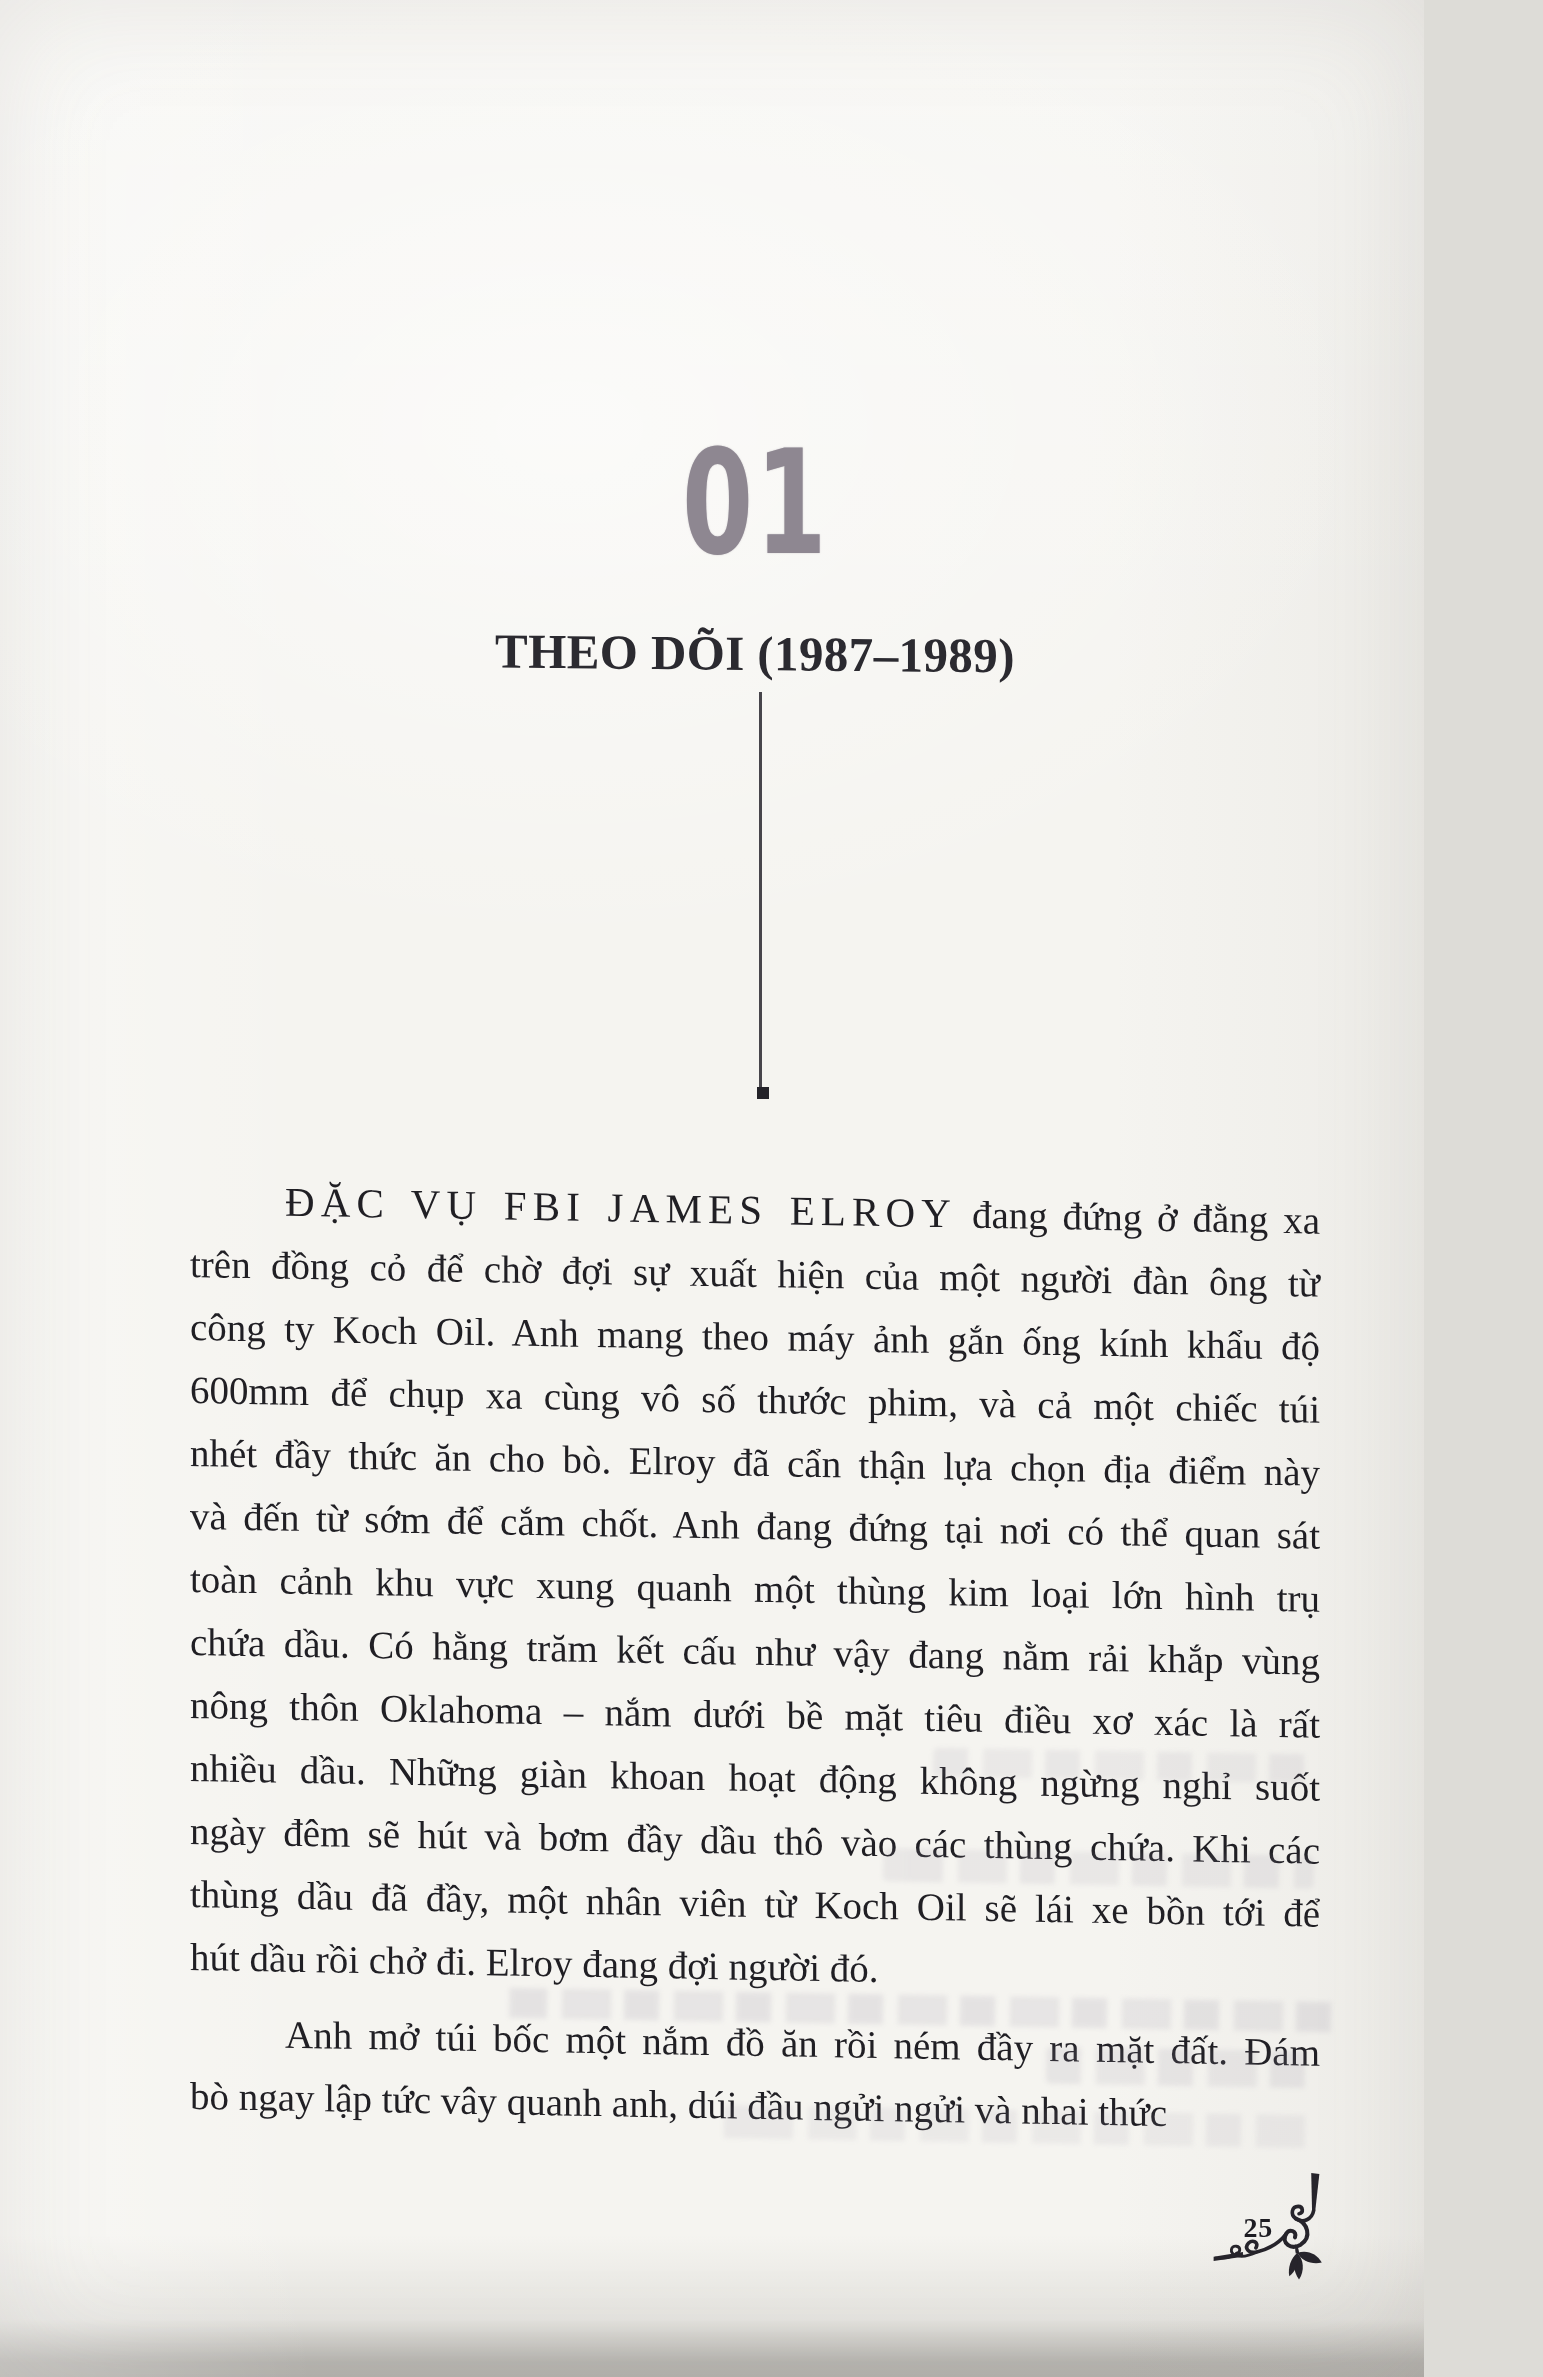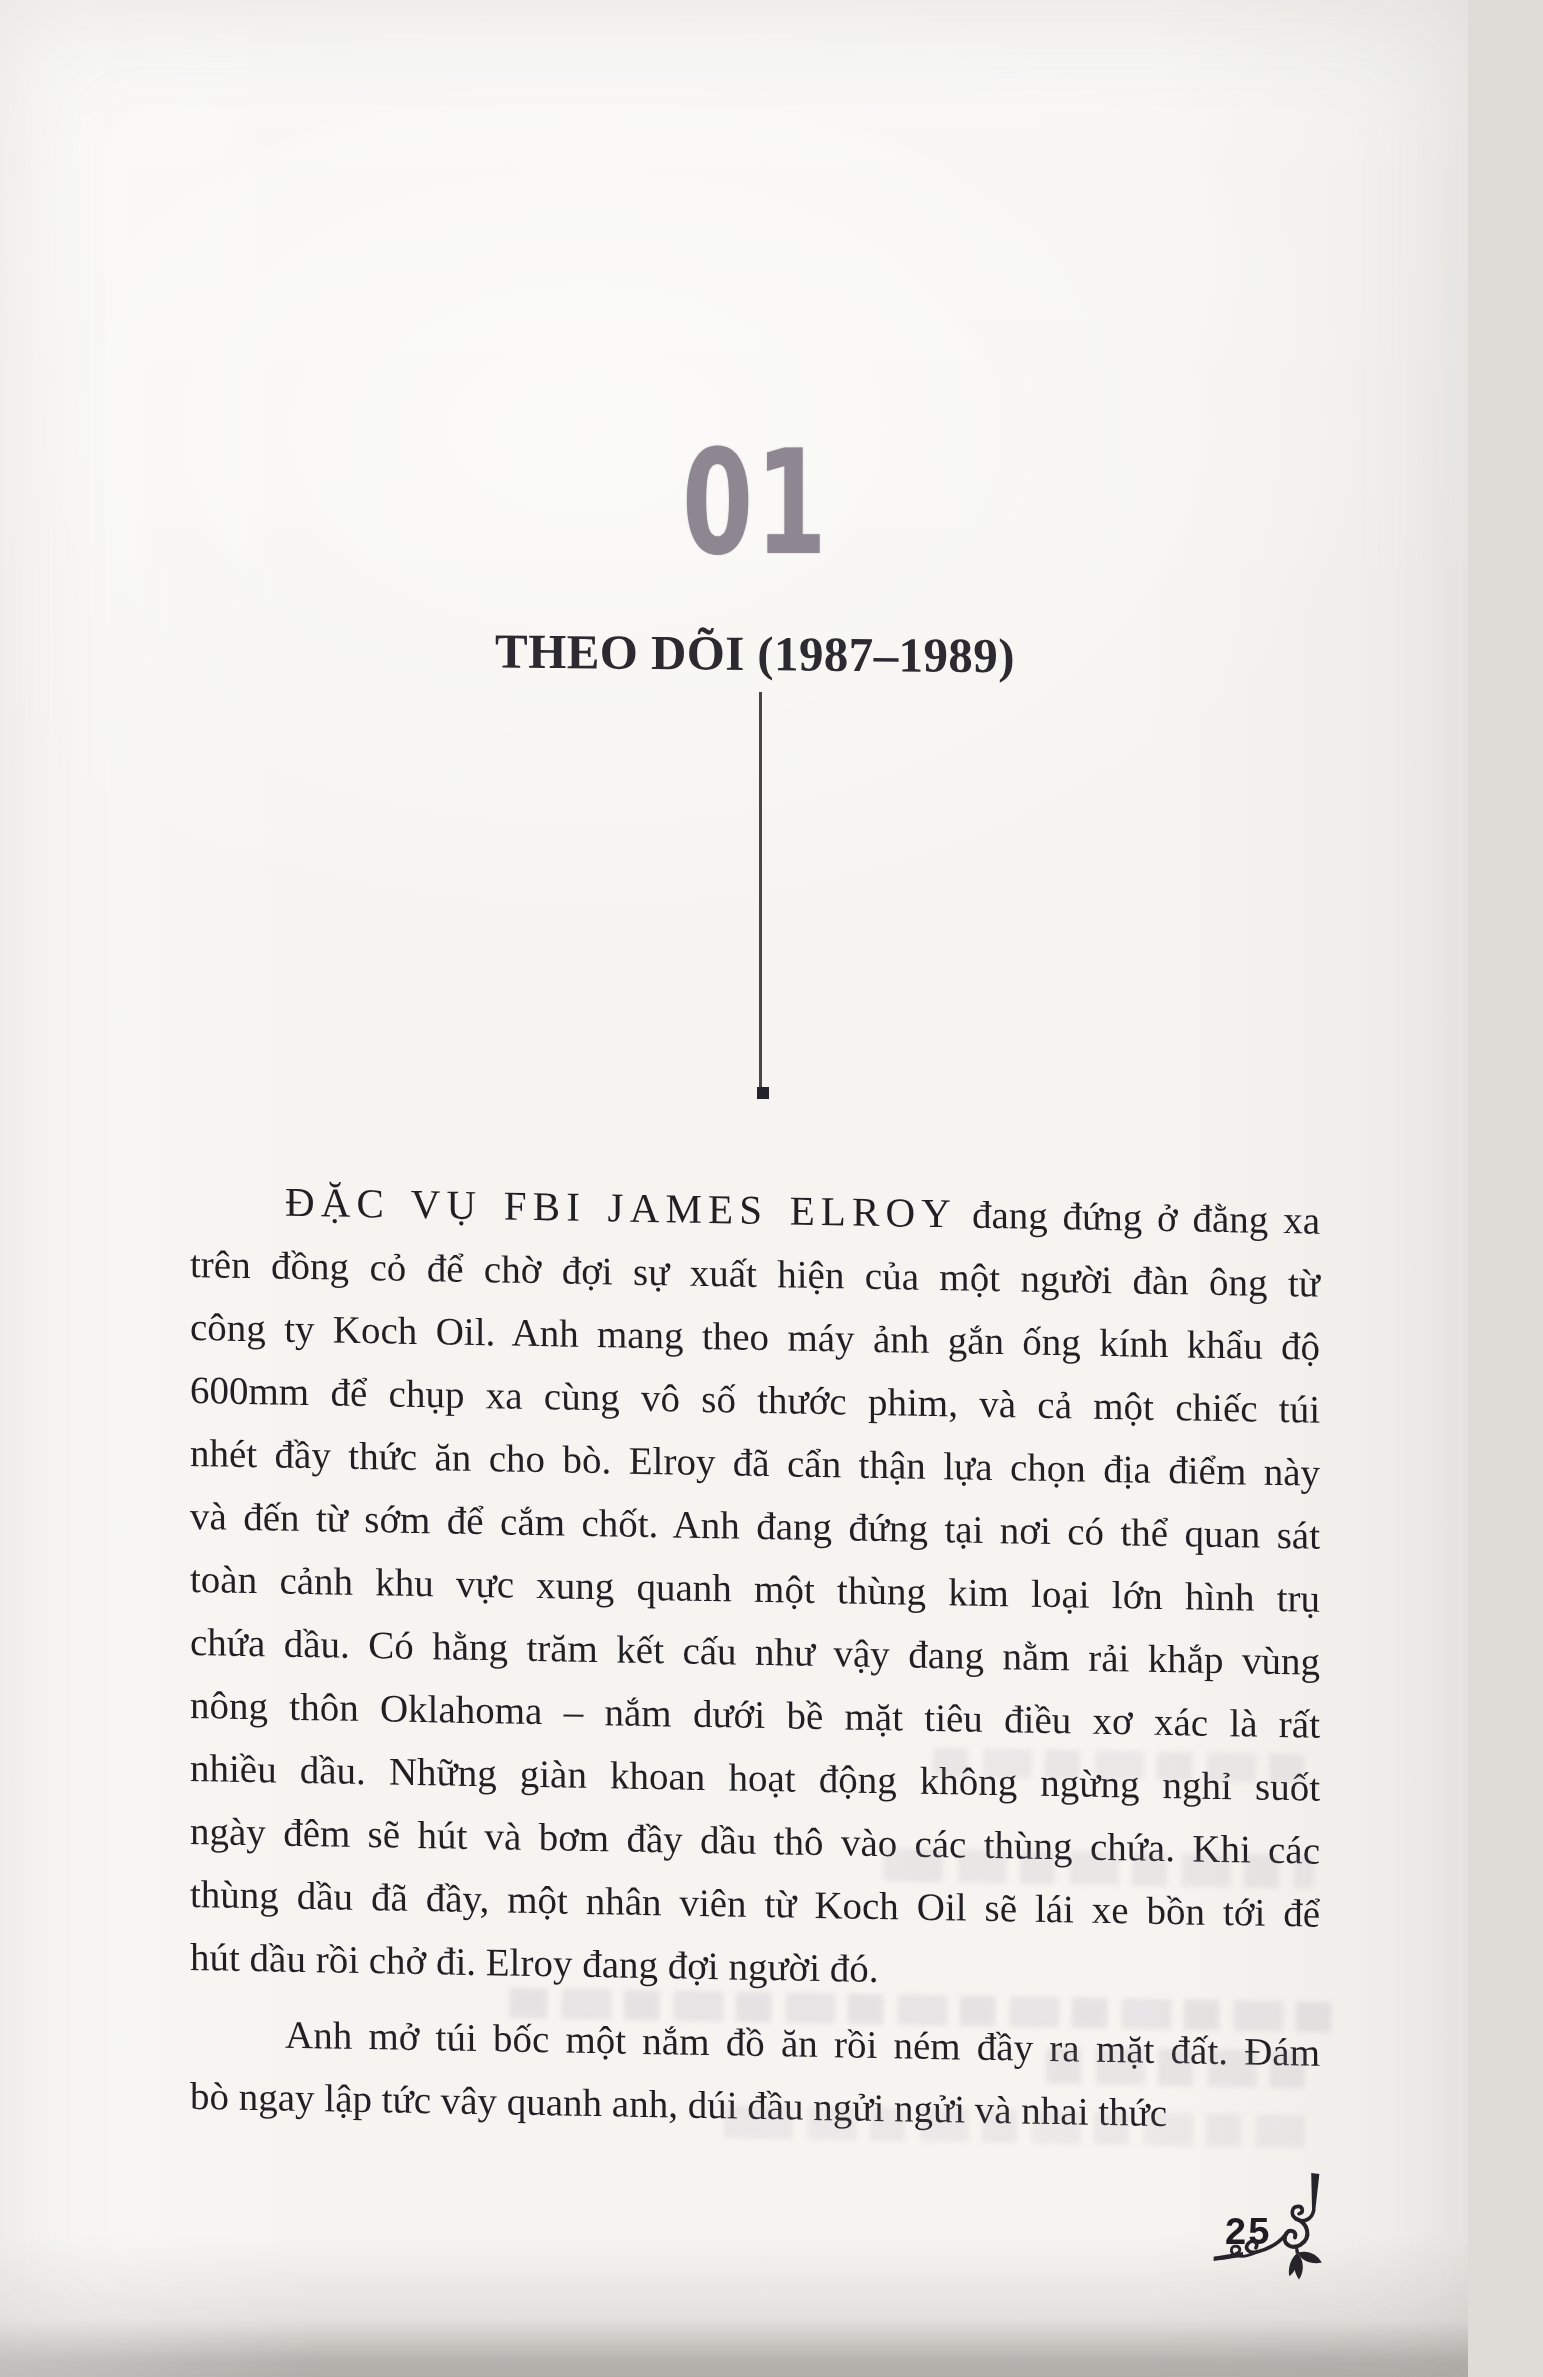--- a/index.html
+++ b/index.html
@@ -5,21 +5,20 @@
   html,body { margin:0; padding:0; background:#dddcd7; }
   .page {
     position:relative; width:1424px; height:2377px; overflow:hidden;
     background-color:#f5f4f0;
     background-image:
       radial-gradient(ellipse 1172px 753px at 40% 18%, rgba(255,255,255,0.55), rgba(255,255,255,0) 70%),
       linear-gradient(90deg, rgba(255,255,255,0.28), rgba(255,255,255,0) 22%, rgba(255,255,255,0) 78%, rgba(148,144,138,0.08) 100%),
       linear-gradient(180deg, rgba(255,255,255,0.30), rgba(255,255,255,0) 28%, rgba(0,0,0,0) 94%, rgba(110,107,100,0.12) 97.6%, rgba(98,95,90,0.42) 99.4%, rgba(128,126,120,0.55) 100%);
     box-shadow: inset 0 0 117px rgba(120,114,104,0.14);
     font-family:"Liberation Serif","DejaVu Serif",serif;
-    padding-left:44px;
   }
   .chapter-number-wrap {
     position:absolute; left:190px; top:431px; width:1130px; text-align:center;
   }
   .chapter-number {
     display:inline-block; line-height:1;
     font-family:"DejaVu Sans","Liberation Sans",sans-serif;
     font-weight:bold; font-size:144px; letter-spacing:3.3px;
     color:#8e8791; transform:scaleX(0.71);
     text-shadow: 0 0 1.7px rgba(142,135,145,0.55);
@@ -37,23 +36,23 @@
     font-size:39px; line-height:63px; color:#201f24;
     transform:skewY(1.0deg); transform-origin:0 0;
   }
   .line { min-height:63px; }
   .line.justify { text-align:justify; text-align-last:justify; }
   .line.indent { text-indent:95px; }
   .lead-caps { font-size:41px; letter-spacing:0.15em; }
   .para2 { margin-top:13.4px; }
 
   .page-number {
-    position:absolute; left:1224px; top:2212px; width:49px; text-align:left;
-    font-family:Liberation Mono, monospace;
-    font-weight:bold; font-size:38px; letter-spacing:0.8px; color:#1d1c22;
+    position:absolute; left:1224px; top:2212px; width:49px; text-align:right;
+    font-family:Liberation Serif, serif;
+    font-weight:bold; font-size:28px; letter-spacing:0.8px; color:#1d1c22;
   }
   .ornament { position:absolute; left:1212px; top:2173px; width:122px; height:114px; }
 
   .smudge {
     position:absolute; filter:blur(2.5px); border-radius:5px; transform:rotate(1deg);
     background-image: repeating-linear-gradient(90deg,
       rgba(150,144,162,0.34) 0px,  rgba(150,144,162,0.34) 35px,
       rgba(150,144,162,0)   35px,  rgba(150,144,162,0)    50px,
       rgba(150,144,162,0.30) 50px, rgba(150,144,162,0.30) 99px,
       rgba(150,144,162,0)  99px,  rgba(150,144,162,0)   112px);

